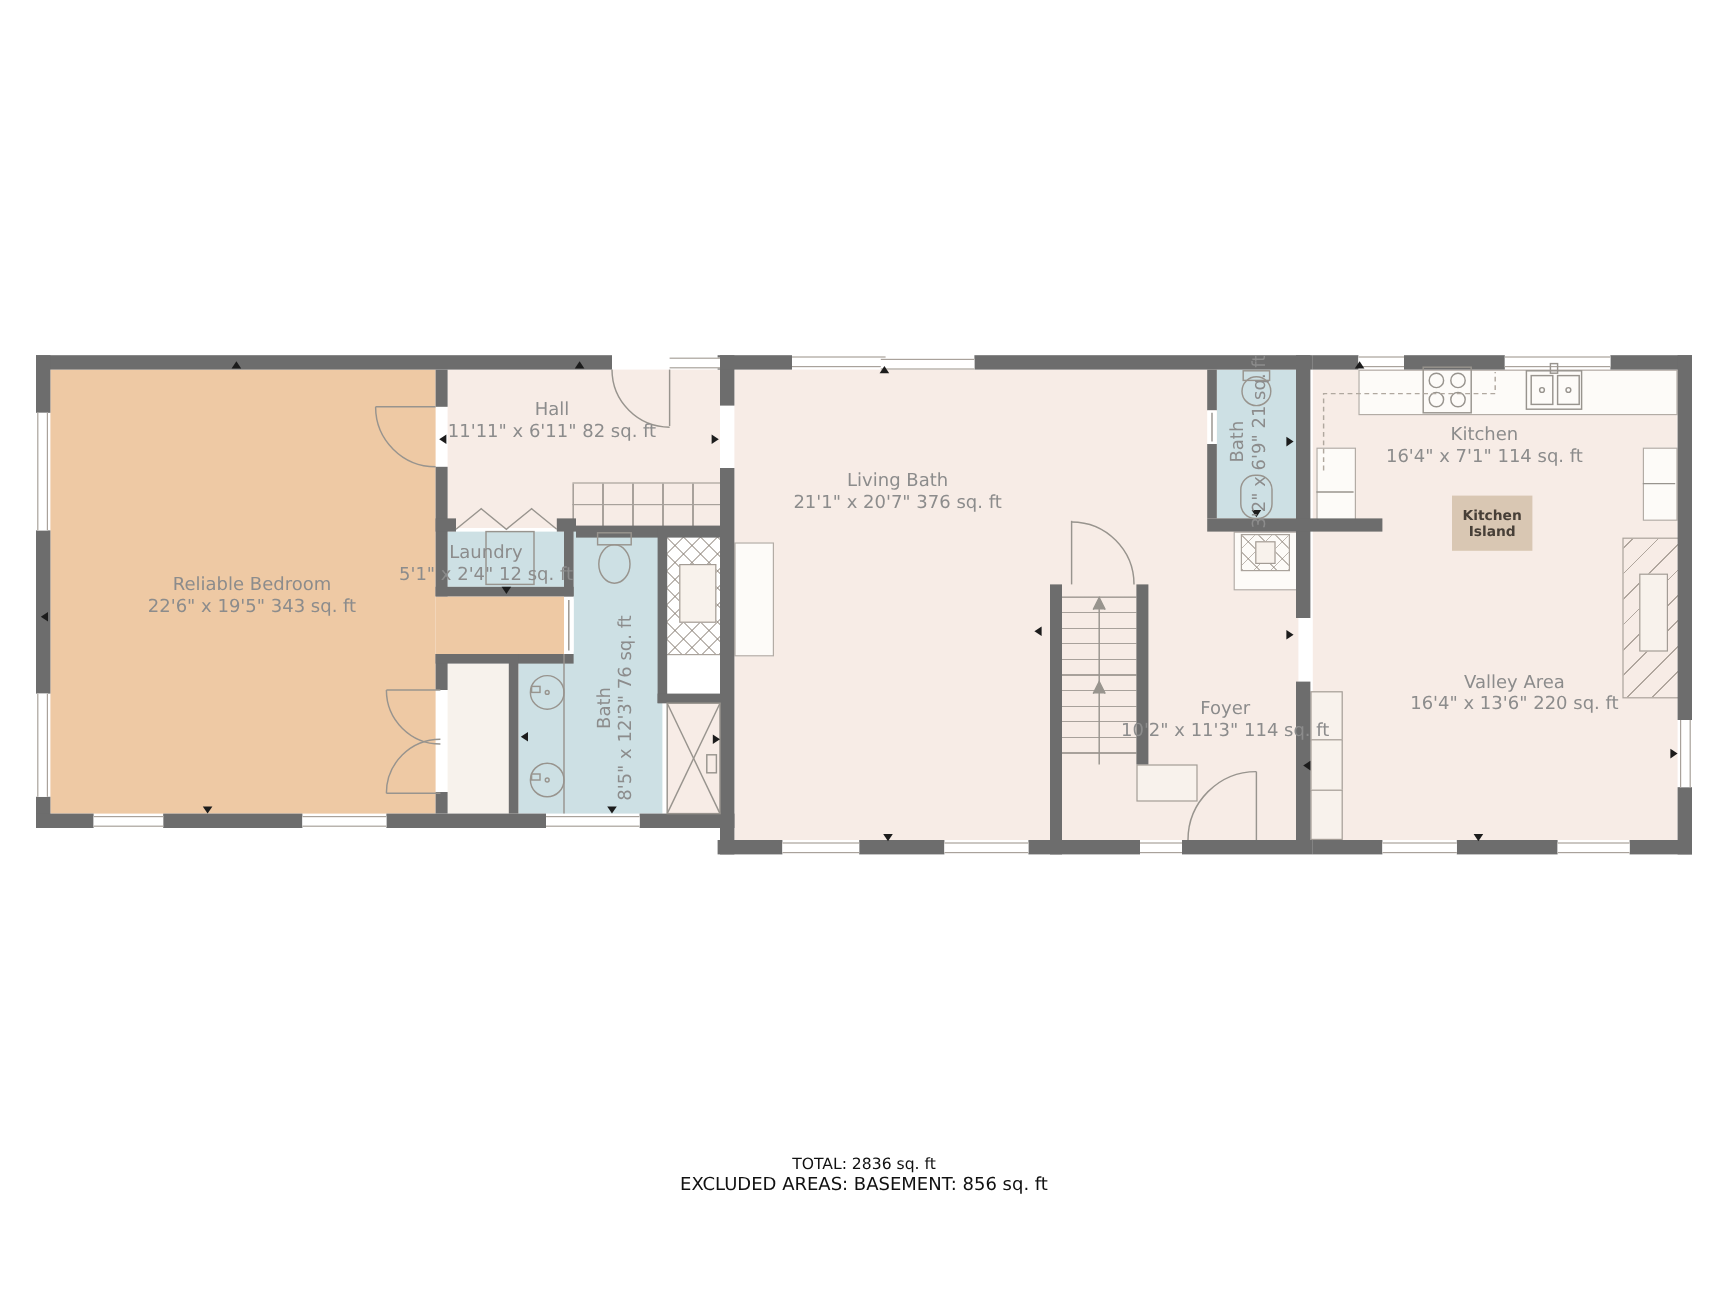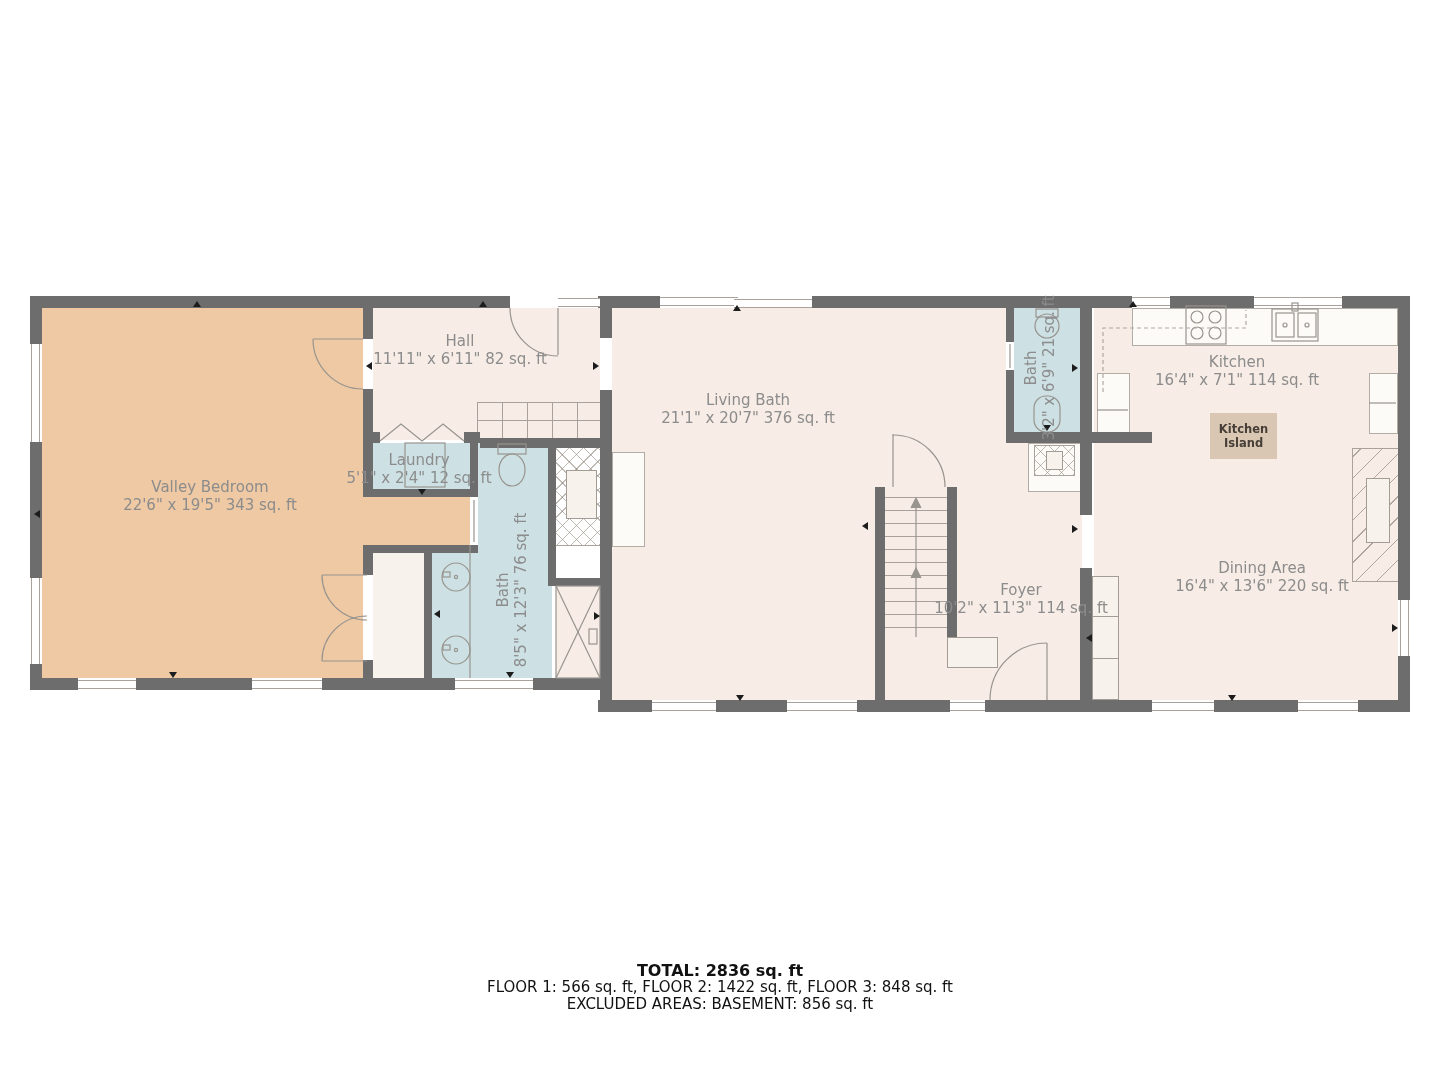--- a/index.html
+++ b/index.html
@@ -36,21 +36,21 @@
   .island{position:absolute;background:var(--island);color:#473f37;font-weight:bold;
           font-size:11.5px;line-height:14px;text-align:center;display:flex;align-items:center;justify-content:center;}
   
   .tri{position:absolute;width:0;height:0;}
   .t-up{border-left:4px solid transparent;border-right:4px solid transparent;border-bottom:6px solid #1c1c1c;}
   .t-down{border-left:4px solid transparent;border-right:4px solid transparent;border-top:6px solid #1c1c1c;}
   .t-left{border-top:4px solid transparent;border-bottom:4px solid transparent;border-right:6px solid #1c1c1c;}
   .t-right{border-top:4px solid transparent;border-bottom:4px solid transparent;border-left:6px solid #1c1c1c;}
   
   .summary{position:absolute;left:320px;top:962px;width:800px;text-align:center;color:#111;font-size:15px;line-height:17px;}
-  .summary .total{font-weight:bold;font-size:16px;text-align:center;}
+  .summary .total{font-weight:normal;font-size:13px;text-align:center;}
   .disclaimer{position:absolute;left:360px;top:1043px;width:720px;text-align:center;color:#8f8f8f;font-size:11px;}
   .watermark{position:absolute;left:4px;top:1004px;color:#c9c9c9;font-size:30px;
              font-family:"Liberation Sans",sans-serif;letter-spacing:1px;white-space:nowrap;}
   svg.fix{position:absolute;left:0;top:0;pointer-events:none;}
 </style>
 </head>
 <body>
 
 <div class="page">
 
@@ -263,28 +263,28 @@
   <div class="tri t-left" style="left:862px;top:522px;"></div>
   <div class="tri t-left" style="left:1086px;top:634px;"></div>
   <div class="tri t-left" style="left:434px;top:610px;"></div>
   <div class="tri t-right" style="left:593px;top:362px;"></div>
   <div class="tri t-right" style="left:1072px;top:525px;"></div>
   <div class="tri t-right" style="left:594px;top:612px;"></div>
   <div class="tri t-right" style="left:1392px;top:624px;"></div>
   <div class="tri t-right" style="left:1072px;top:364px;"></div>
 
   <div class="lbl" style="left:60px;top:478px;width:300px;">
-    <div>Valley Bedroom</div>
+    <div>Reliable Bedroom</div>
     <div>22'6" x 19'5" 343 sq. ft</div>
   </div>
   <div class="lbl" style="left:335px;top:332px;width:250px;">
     <div>Hall</div>
     <div>11'11" x 6'11" 82 sq. ft</div>
   </div>
-  <div class="lbl" style="left:334px;top:451px;width:170px;">
+  <div class="lbl" style="left:320px;top:451px;width:170px;">
     <div>Laundry</div>
     <div>5'1" x 2'4" 12 sq. ft</div>
   </div>
   <div class="lbl vlabel" style="left:422px;top:572px;width:180px;">
     <div>Bath</div>
     <div>8'5" x 12'3" 76 sq. ft</div>
   </div>
   <div class="lbl" style="left:598px;top:391px;width:300px;">
     <div>Living Bath</div>
     <div>21'1" x 20'7" 376 sq. ft</div>
@@ -298,23 +298,22 @@
     <div>10'2" x 11'3" 114 sq. ft</div>
   </div>
   <div class="lbl" style="left:1087px;top:353px;width:300px;">
     <div>Kitchen</div>
     <div>16'4" x 7'1" 114 sq. ft</div>
   </div>
   <div class="island" style="left:1210px;top:413px;width:67px;height:46px;">
     <div>Kitchen Island</div>
   </div>
   <div class="lbl" style="left:1112px;top:559px;width:300px;">
-    <div>Dining Area</div>
+    <div>Valley Area</div>
     <div>16'4" x 13'6" 220 sq. ft</div>
   </div>
 
   <div class="summary">
     <div class="total">TOTAL: 2836 sq. ft</div>
-    <div>FLOOR 1: 566 sq. ft, FLOOR 2: 1422 sq. ft, FLOOR 3: 848 sq. ft</div>
     <div>EXCLUDED AREAS: BASEMENT: 856 sq. ft</div>
   </div>
 
 </div>
 
 </body></html>

